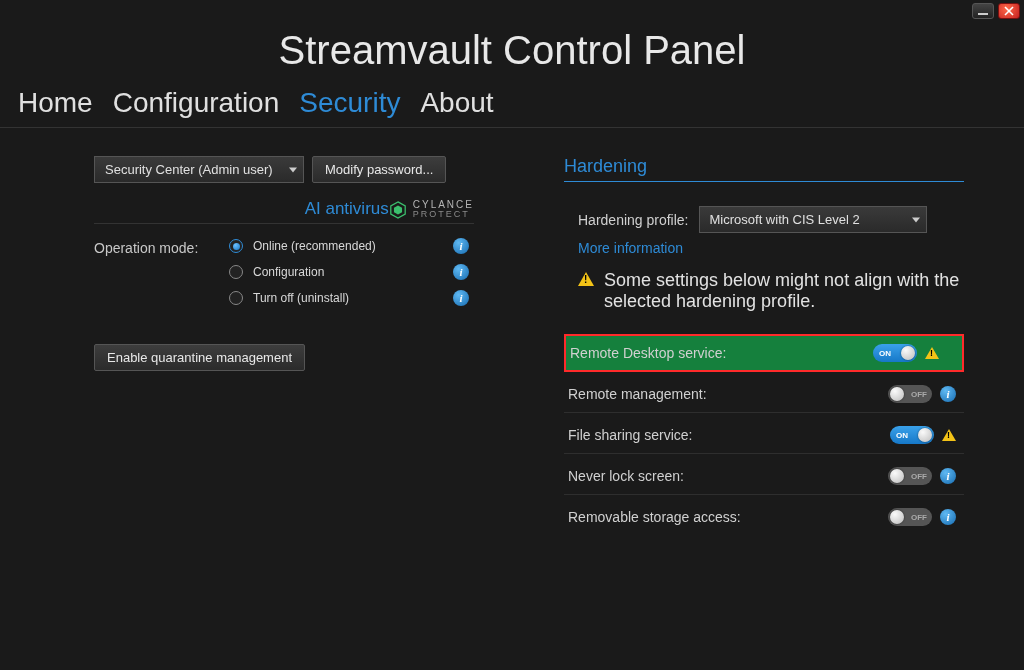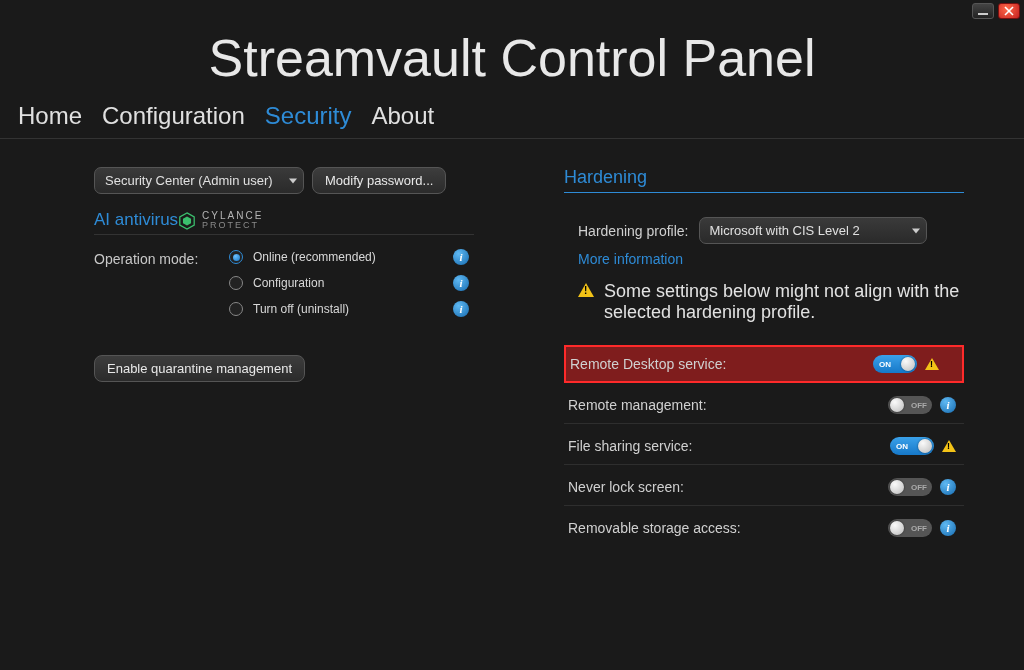--- a/index.html
+++ b/index.html
@@ -33,34 +33,34 @@
     position:absolute; bottom:3px; left:5px; right:5px;
     height:2px; background:#ccc;
   }
   .win-close {
     background: radial-gradient(circle at 40% 35%, #ff6b4a, #c62020);
     border-color:#7a1010;
   }
   .win-close svg { width:10px; height:10px; }
   .app-title {
     text-align: center;
-    font-size: 52px;
+    font-size: 40px;
     font-weight: 200;
     color: #e8e8e8;
     margin-top: 6px;
     margin-bottom: 14px;
   }
   .nav {
     display: flex;
     gap: 20px;
     padding: 0 18px 8px 18px;
     border-bottom: 1px solid #333;
   }
   .nav-item {
-    font-size: 24px;
+    font-size: 28px;
     font-weight: 300;
     color: #e0e0e0;
     cursor: pointer;
   }
   .nav-item.active { color: #2e8bd6; }
   .content {
     display: flex;
     padding: 28px 46px 0 94px;
     gap: 90px;
   }
@@ -72,48 +72,48 @@
     font-size: 18px;
     font-weight: 300;
     padding-bottom: 4px;
     border-bottom: 1px solid #2e8bd6;
     margin-bottom: 24px;
   }
   .cred-row { display:flex; gap:8px; margin-bottom: 16px; }
   .dropdown {
     background: linear-gradient(#3a3a3a,#2a2a2a);
     border: 1px solid #555;
-    border-radius: 7px;
+    border-radius: 0;
     padding: 5px 22px 5px 10px;
     color: #e0e0e0;
     font-size: 13px;
     position: relative;
     cursor: pointer;
   }
   .dropdown .caret {
     position:absolute; right:6px; top:50%; transform:translateY(-50%);
     width:0;height:0;border-left:4px solid transparent;border-right:4px solid transparent;border-top:5px solid #ccc;
   }
   .btn {
     background: linear-gradient(#3d3d3d,#2b2b2b);
     border: 1px solid #555;
-    border-radius: 8px;
+    border-radius: 2px;
     padding: 5px 12px;
     color: #e8e8e8;
     font-size: 13px;
     cursor: pointer;
   }
   .subsection-head {
     color: #2e8bd6;
     font-size: 17px;
     font-weight: 300;
     padding-bottom: 4px;
     border-bottom: 1px solid #333;
     margin-bottom: 14px;
-    display:flex; justify-content:flex-start; align-items:flex-end;
+    display:flex; justify-content:flex-end; align-items:flex-end;
   }
   .cylance-logo { display:flex; align-items:center; gap:6px; }
   .cylance-hex {
     width:18px;height:18px;
     display:flex;align-items:center;justify-content:center;
   }
   .cylance-txt {
     font-size:9px; letter-spacing:2px; color:#8a8a8a; line-height:1;
     font-weight:400;
   }
@@ -177,21 +177,21 @@
   }
   .svc-row {
     display:flex; align-items:center; justify-content:space-between;
     padding:13px 8px 9px 4px;
     border-bottom:1px solid #2e2e2e;
     font-size:14px;
   }
   .svc-row:last-child { border-bottom:none; }
   .svc-row.highlighted {
     border:2px solid #ff2a2a;
-    background:#7f1d1d;
+    background:#15803d;
     padding:8px 23px 8px 4px;
   }
   .svc-right { display:flex; align-items:center; gap:8px; }
   .toggle {
     width:44px; height:18px; border-radius:9px;
     background:#555; position:relative; cursor:pointer;
     display:flex; align-items:center;
   }
   .toggle .knob {
     width:14px;height:14px;border-radius:50%;

